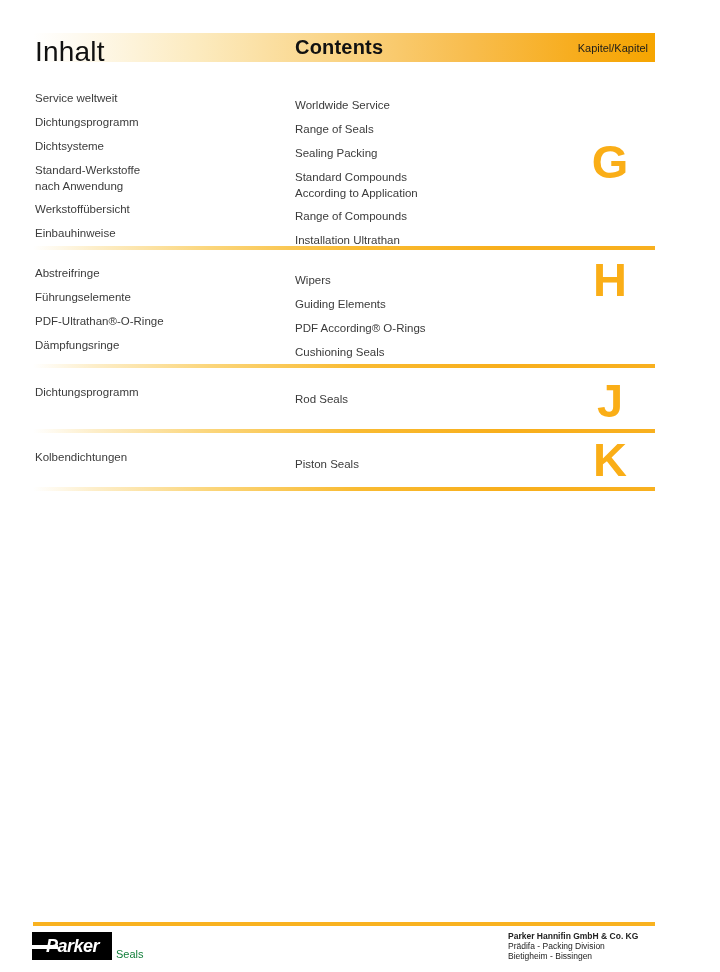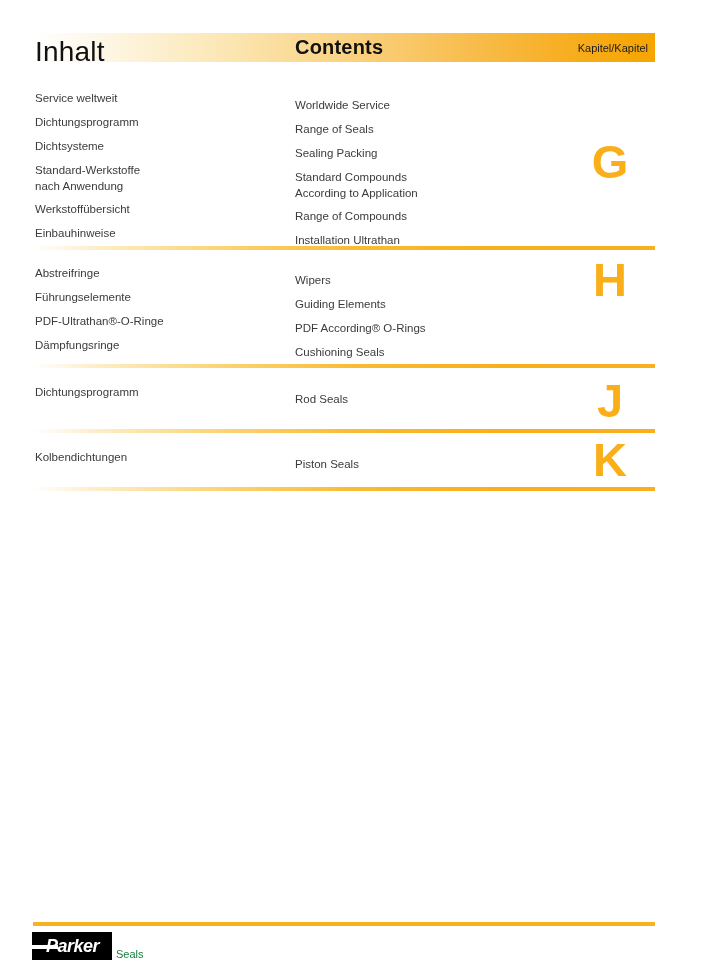--- a/index.html
+++ b/index.html
@@ -158,14 +158,19 @@
   <div class="divider" style="top:487px"></div>
 
   <div class="footer-bar"></div>
 
   <div class="logo-box">
     <span class="dash"></span>
     <span class="logo-text">Parker</span>
   </div>
   <span class="logo-suffix">Seals</span>
 
+  <div class="company">
+    <div class="c1">Parker Hannifin GmbH &amp; Co. KG</div>
+    <div class="c2">Prädifa - Packing Division</div>
+    <div class="c3">Bietigheim - Bissingen</div>
+  </div>
 
 </div>
 
 </body></html>

